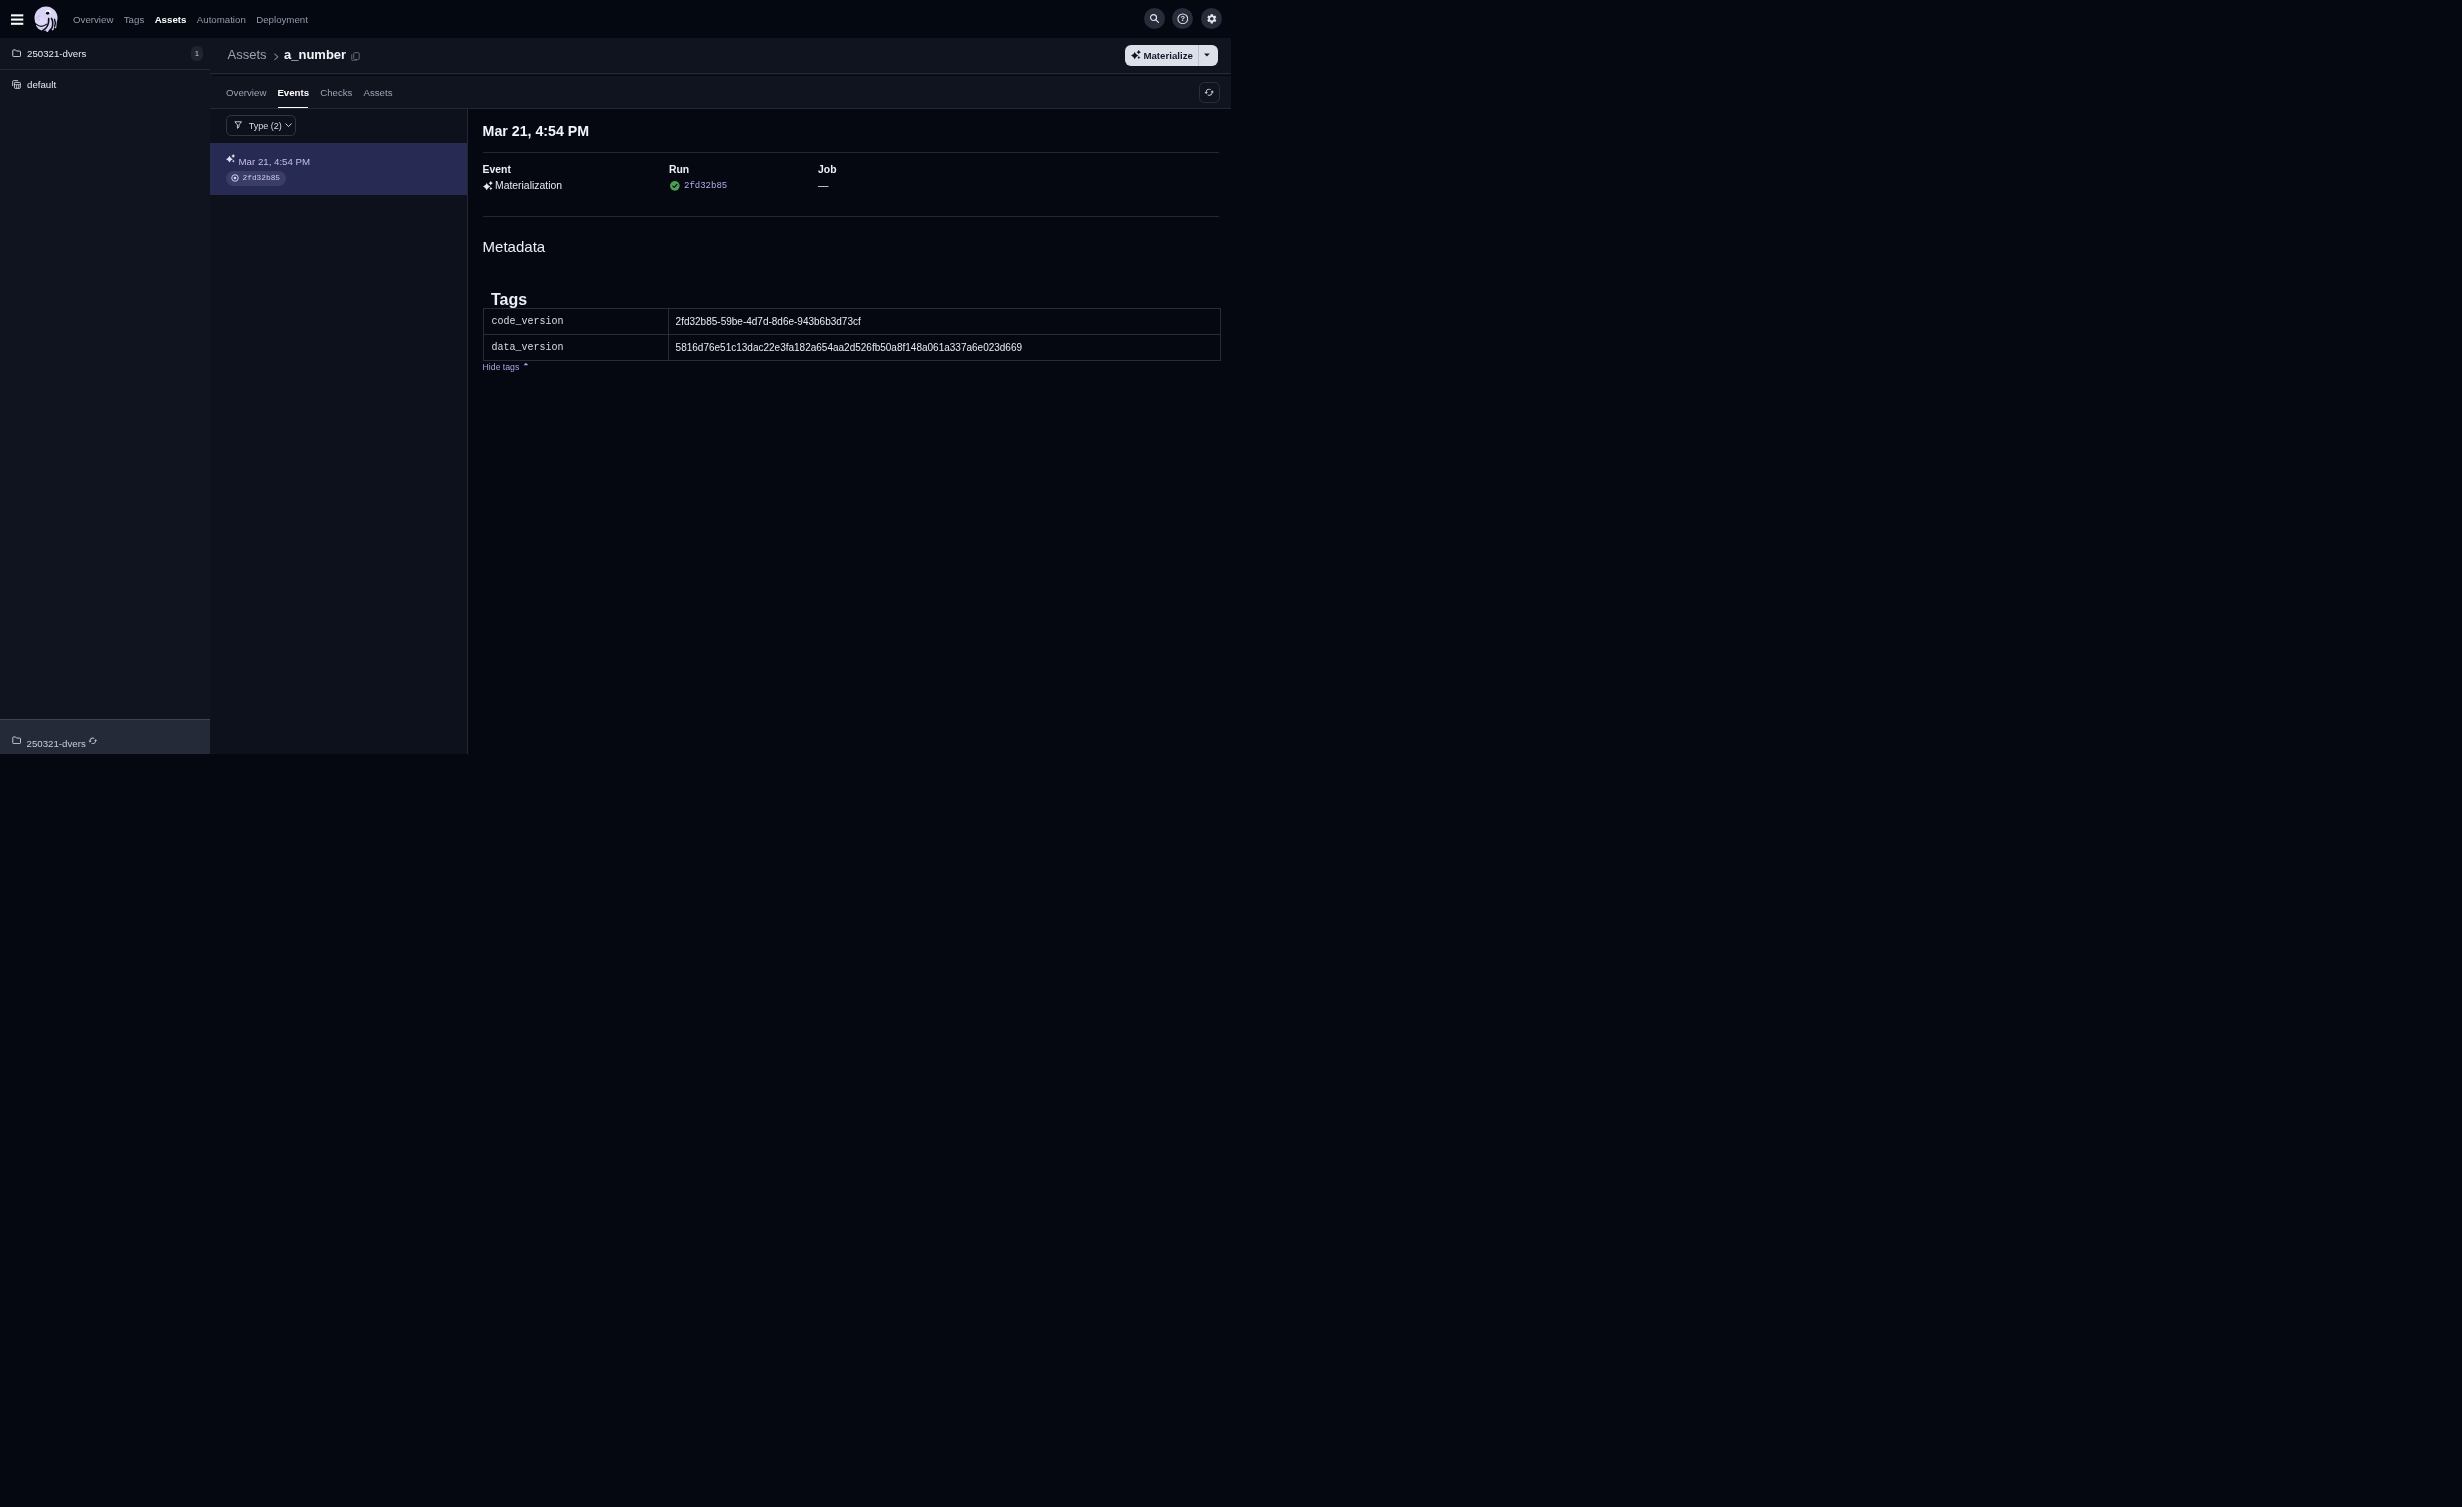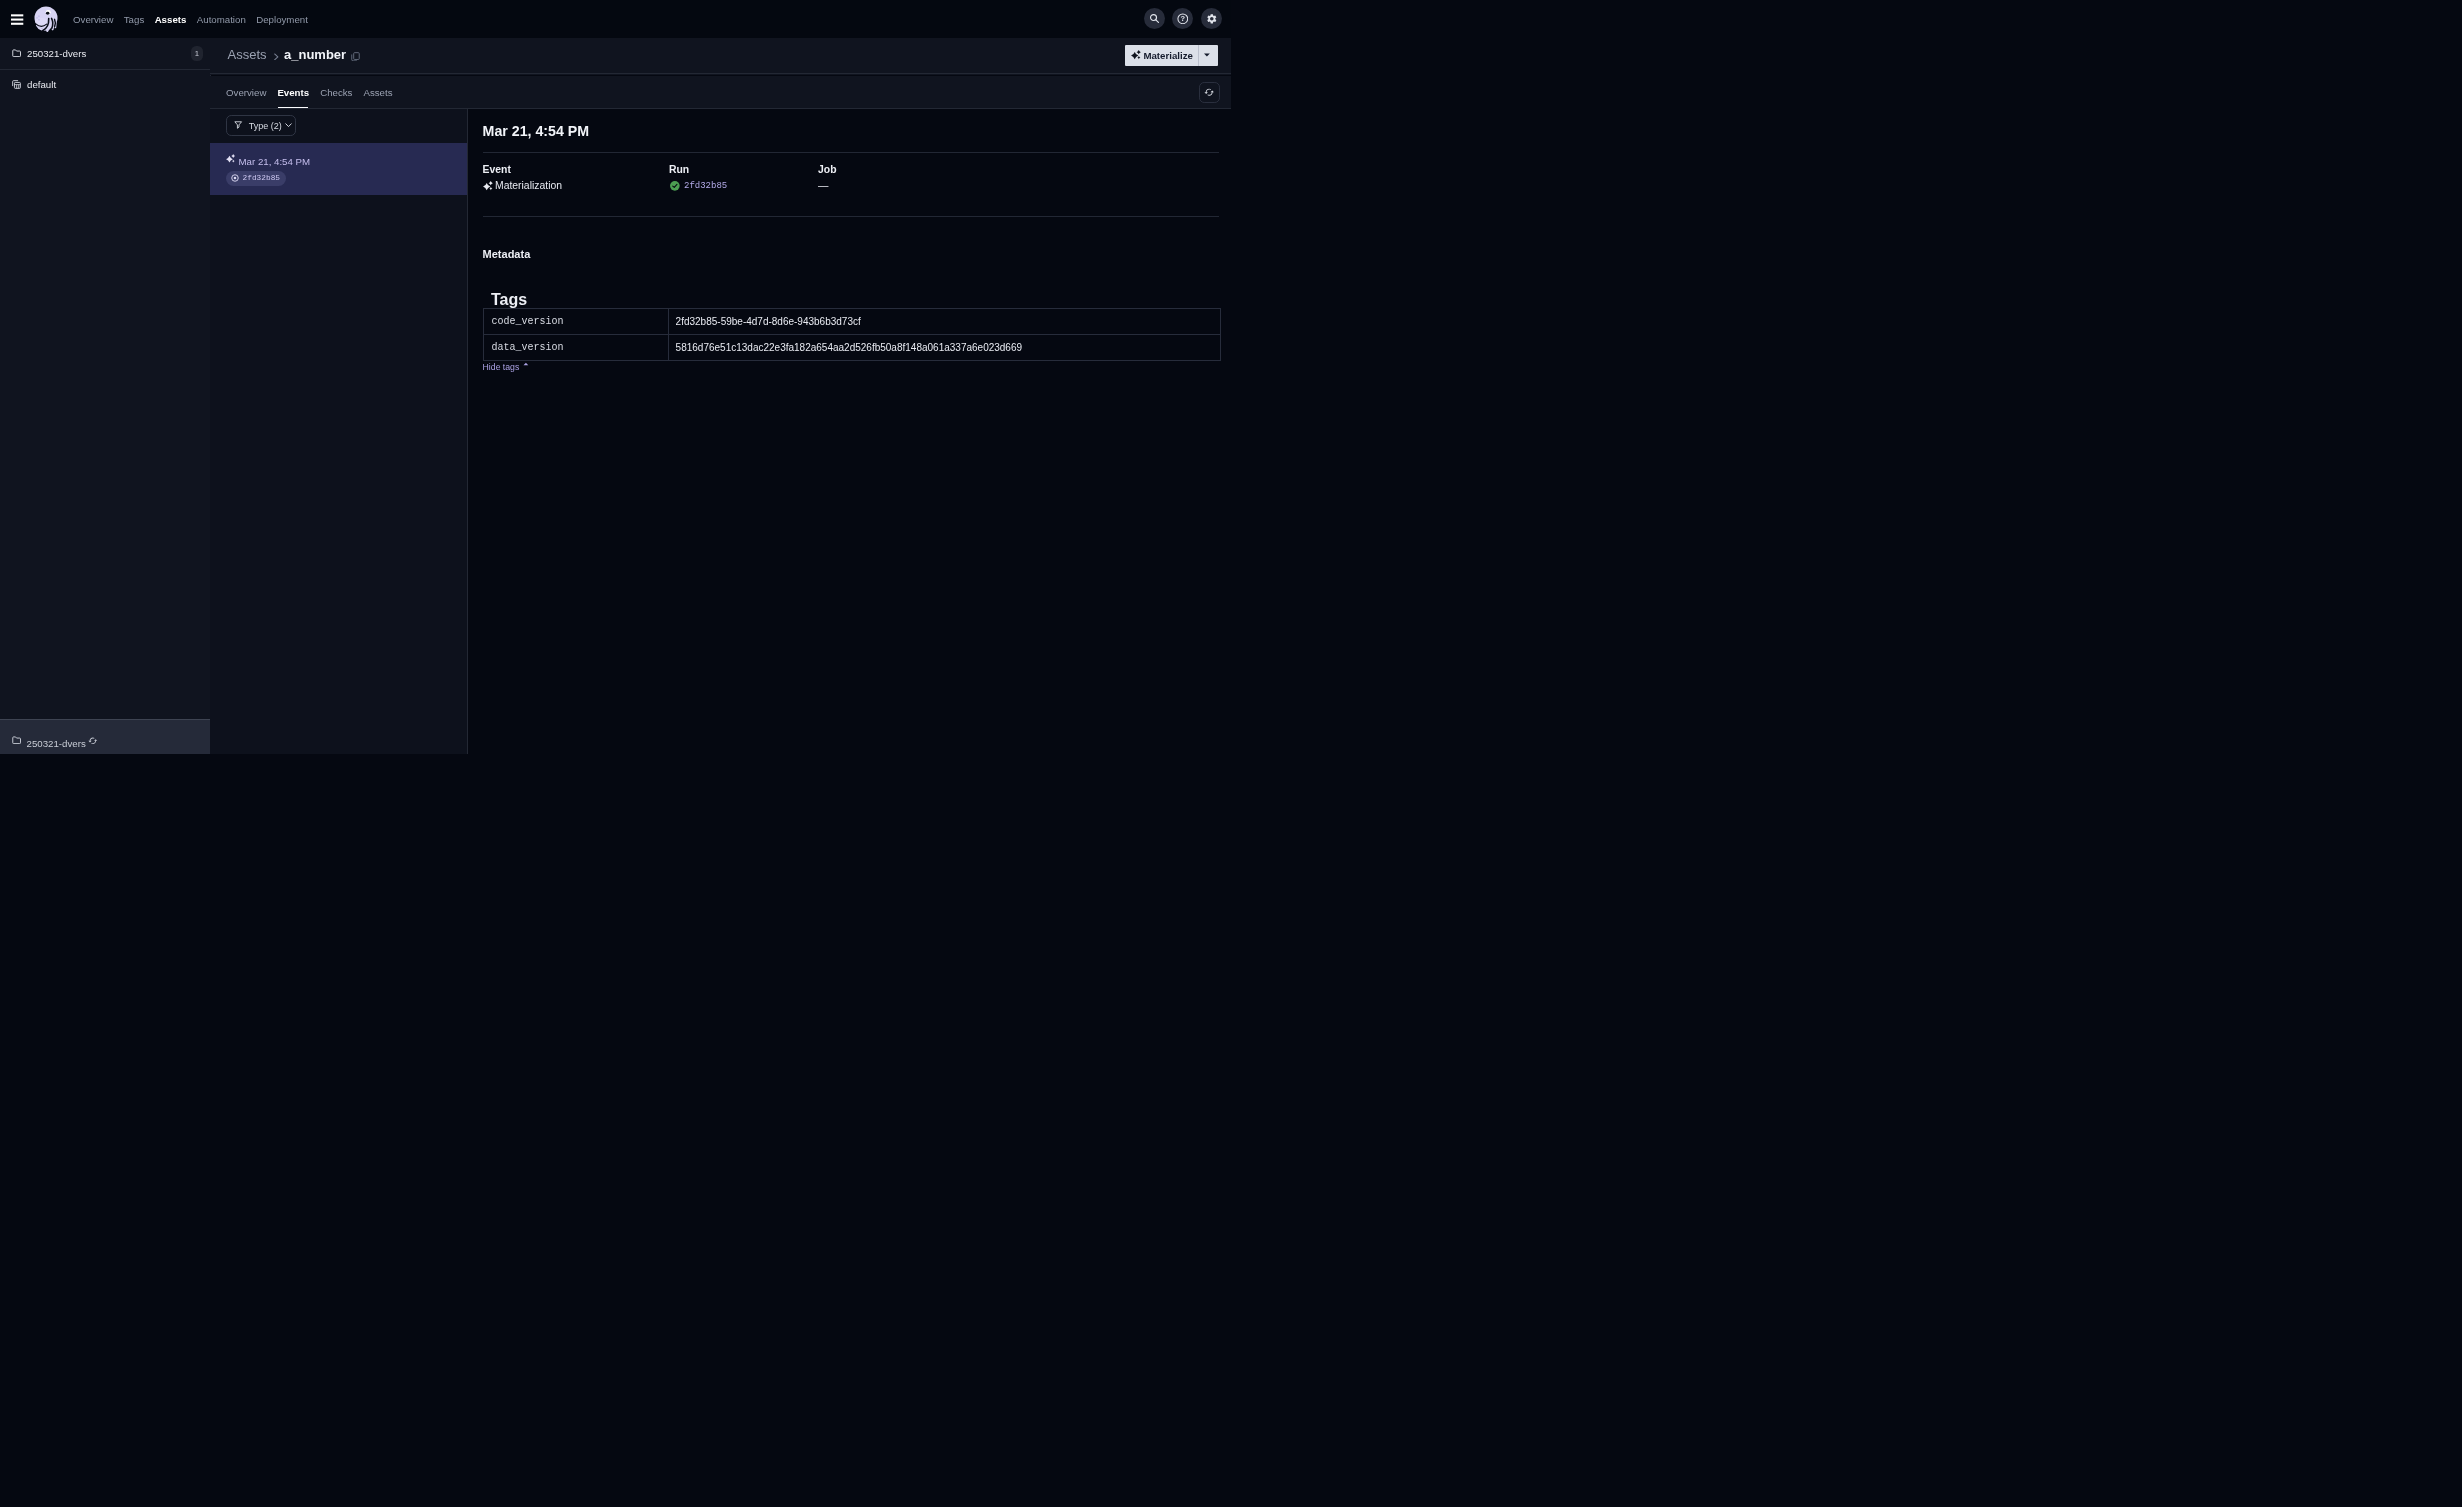--- a/index.html
+++ b/index.html
@@ -101,21 +101,21 @@
   <div class="abs" style="left:17.5px;top:-1.6px;height:37px;display:flex;align-items:center;font-size:13px;color:#9BA2B2">Assets</div>
   <svg class="abs" style="left:62px;top:14.6px" width="7.8" height="7.8" viewBox="0 0 12 12">
       <polyline points="4,1.5 9,6 4,10.5" fill="none" stroke="#7A8294" stroke-width="1.6" stroke-linecap="round" stroke-linejoin="round"></polyline>
     </svg>
   <div class="abs" style="left:74px;top:-1.6px;height:37px;display:flex;align-items:center;font-size:13px;font-weight:bold;color:#F2F4F9">a_number</div>
   <svg class="abs" style="left:141px;top:13.6px" width="9" height="9.7" viewBox="0 0 14 15">
     <rect x="4.2" y="1" width="8.6" height="10.6" rx="1.4" fill="none" stroke="#636B7C" stroke-width="1.5"></rect>
     <path d="M1.2,4.4 v7.4 a2,2 0 0 0 2,2 h5.4" fill="none" stroke="#636B7C" stroke-width="1.5" stroke-linecap="round"></path>
   </svg>
 
-  <div class="abs" style="left:915px;top:6.7px;width:93px;height:21px;background:#DCE0E9;border-radius:1px">
+  <div class="abs" style="left:915px;top:6.7px;width:93px;height:21px;background:#DCE0E9;border-radius:6px">
     <svg class="abs" style="left:5.8px;top:5.5px" width="10.4" height="10.4" viewBox="0 0 16 16">
       <path d="M5.70,3.00 Q7.21,7.09 11.30,8.60 Q7.21,10.11 5.70,14.20 Q4.19,10.11 0.10,8.60 Q4.19,7.09 5.70,3.00 Z" fill="#10141E"></path>
       <path d="M11.90,0.10 Q12.76,2.44 15.10,3.30 Q12.76,4.16 11.90,6.50 Q11.04,4.16 8.70,3.30 Q11.04,2.44 11.90,0.10 Z" fill="#10141E"></path>
       <path d="M12.10,9.30 Q12.75,11.05 14.50,11.70 Q12.75,12.35 12.10,14.10 Q11.45,12.35 9.70,11.70 Q11.45,11.05 12.10,9.30 Z" fill="#10141E"></path>
     </svg>
     <div class="abs" style="left:18.4px;top:0;height:21px;display:flex;align-items:center;font-size:9.7px;font-weight:bold;color:#151B2D">Materialize</div>
     <div class="abs" style="left:73px;top:0;width:0.6px;height:21px;background:#BCC1CE"></div>
     <svg class="abs" style="left:78px;top:8.7px" width="7.8" height="4.5" viewBox="0 0 12 7">
         <path d="M1.5,0.8 L6,5.6 L10.5,0.8 Z" fill="#151B2D"></path>
       </svg>
@@ -177,21 +177,21 @@
   </svg>
   <div class="abs" style="left:27px;top:72px;font-size:10.4px;color:#E8EAF1">Materialization</div>
   <svg class="abs" style="left:202px;top:73px" width="9.7" height="9.7" viewBox="0 0 15 15">
       <circle cx="7.5" cy="7.5" r="7.5" fill="#4C9E52"></circle>
       <polyline points="4.2,7.8 6.6,10 10.8,5.2" fill="none" stroke="#050811" stroke-width="1.6" stroke-linecap="round" stroke-linejoin="round"></polyline>
     </svg>
   <div class="abs mono" style="left:216px;top:73px;font-size:9px;color:#B4ABE9">2fd32b85</div>
   <div class="abs" style="left:350px;top:72px;font-size:10.4px;color:#E8EAF1">—</div>
   <div class="abs" style="left:14.6px;top:108px;width:736px;height:0.6px;background:#222734"></div>
 
-  <div class="abs" style="left:14.6px;top:140px;font-size:11px;font-weight:bold;color:#EDEFF5">Metadata</div>
+  <div class="abs" style="left:14.6px;top:130px;font-size:15px;font-weight:normal;color:#EDEFF5">Metadata</div>
 
 
   <div class="abs" style="left:23px;top:183px;font-size:16px;font-weight:bold;color:#EDEFF5">Tags</div>
 
   <div class="abs" style="left:14.6px;top:200px;width:736px;height:51px;border:0.6px solid #272C3B">
     <div class="abs" style="left:0;top:0;width:184px;height:51px;border-right:0.6px solid #272C3B"></div>
     <div class="abs" style="left:0;top:25px;width:736px;height:0.6px;background:#272C3B"></div>
     <div class="abs mono" style="left:7.8px;top:0;height:25px;display:flex;align-items:center;font-size:10px;color:#D9DCE4">code_version</div>
     <div class="abs mono" style="left:7.8px;top:26px;height:25px;display:flex;align-items:center;font-size:10px;color:#D9DCE4">data_version</div>
     <div class="abs" style="left:192px;top:0;height:25px;display:flex;align-items:center;font-size:10px;color:#E9EBF2">2fd32b85-59be-4d7d-8d6e-943b6b3d73cf</div>

